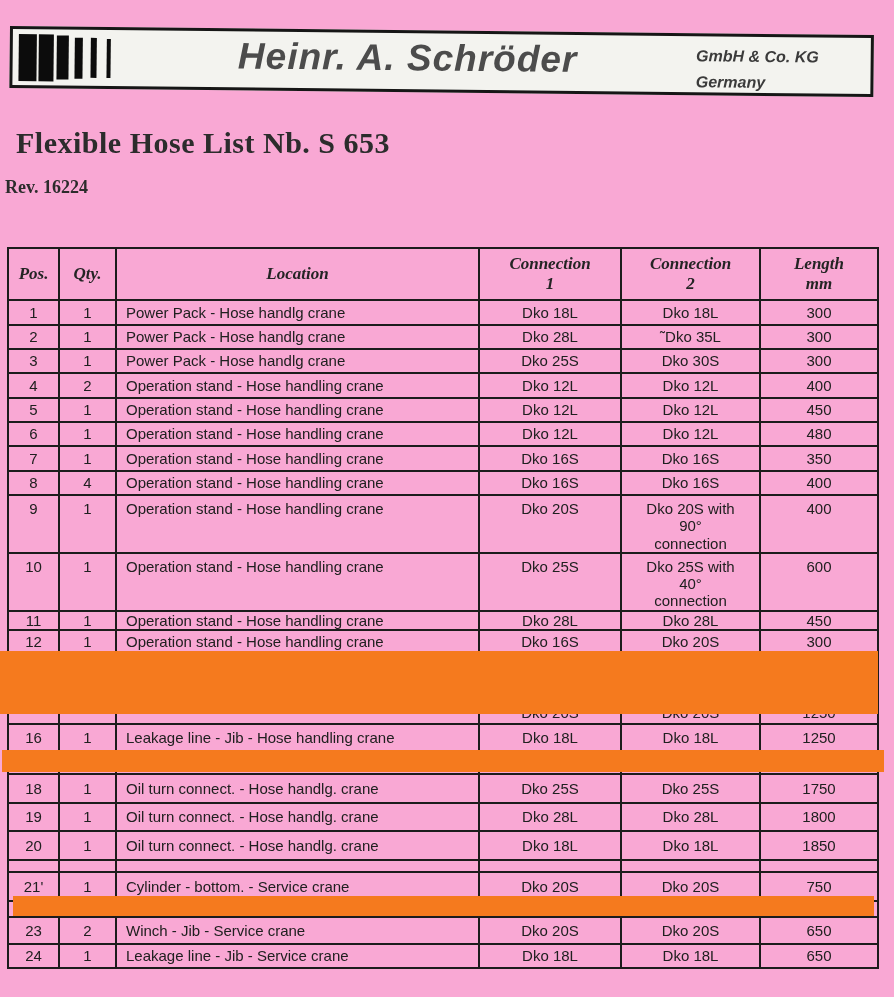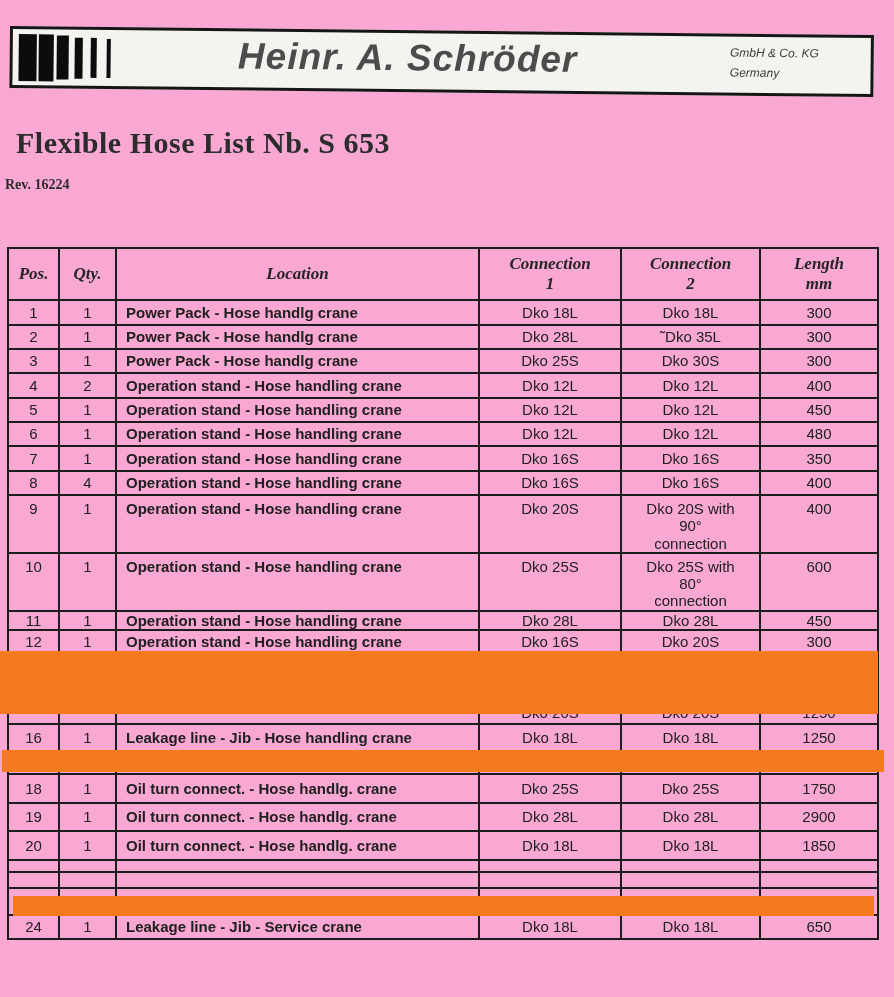--- a/index.html
+++ b/index.html
@@ -23,51 +23,51 @@
   .logo .b4{width:8px;margin-right:8px;height:41px;}
   .logo .b5{width:6px;margin-right:10px;height:40px;}
   .logo .b6{width:4px;height:39px;}
   .company{
     position:absolute;left:155px;top:4px;width:480px;text-align:center;
     font-size:37px;font-weight:bold;font-style:italic;color:#4c4c4c;
     letter-spacing:1px;white-space:nowrap;
   }
   .legal{
     position:absolute;right:52px;top:7px;text-align:left;
-    font-size:12px;font-weight:normal;font-style:italic;color:#3b3b3b;line-height:1.65;
+    font-size:16px;font-weight:bold;font-style:italic;color:#3b3b3b;line-height:1.65;
   }
 
   
   .doc-title{
     position:absolute;left:16px;top:126px;margin:0;
     font-family:"Liberation Serif",serif;font-size:30px;font-weight:bold;
     color:#2c2c2c;letter-spacing:0.5px;white-space:nowrap;
   }
   .doc-rev{
     position:absolute;left:5px;top:177px;
-    font-family:"Liberation Serif",serif;font-size:14px;font-weight:bold;color:#2c2c2c;text-align:center;
+    font-family:"Liberation Serif",serif;font-size:18px;font-weight:bold;color:#2c2c2c;text-align:center;
   }
 
   
   .hose-table{
     position:absolute;left:7px;top:247px;width:870px;
     border-collapse:collapse;table-layout:fixed;
   }
   .hose-table th,.hose-table td{
     border:2px solid #1c1c1c;overflow:hidden;padding:0;
   }
   .hose-table th{
     font-family:"Liberation Serif",serif;font-style:italic;font-weight:bold;
     font-size:17px;color:#242424;white-space:pre-line;line-height:1.15;text-align:center;
   }
   .hose-table td{
     font-size:15px;color:#202020;text-align:center;
     white-space:pre-line;line-height:1.15;
   }
-  .hose-table td.loc{text-align:left;padding-left:9px;font-weight:bold;}
+  .hose-table td.loc{text-align:left;padding-left:9px;}
   .hose-table tr.tall td{vertical-align:top;padding-top:4px;}
   thead tr{height:52px;}
 
   
   .redaction-bar{position:absolute;z-index:5;}
   .bar1{left:0;top:651px;width:878px;height:63px;}
   .bar2{left:2px;top:750px;width:882px;height:22px;}
   .bar3{left:13px;top:896px;width:861px;height:20px;}
 </style>
 </head>
@@ -190,21 +190,21 @@
 90°
 connection</td>
           <td>400</td>
         </tr>
         <tr class="tall" style="height: 57px;">
           <td>10</td>
           <td>1</td>
           <td class="loc">Operation stand - Hose handling crane</td>
           <td>Dko 25S</td>
           <td>Dko 25S with
-80°
+40°
 connection</td>
           <td>600</td>
         </tr>
         <tr style="height: 17px;">
           <td>11</td>
           <td>1</td>
           <td class="loc">Operation stand - Hose handling crane</td>
           <td>Dko 28L</td>
           <td>Dko 28L</td>
           <td>450</td>
@@ -264,37 +264,45 @@
           <td>Dko 25S</td>
           <td>Dko 25S</td>
           <td>1750</td>
         </tr>
         <tr style="height: 28px;">
           <td>19</td>
           <td>1</td>
           <td class="loc">Oil turn connect. - Hose handlg. crane</td>
           <td>Dko 28L</td>
           <td>Dko 28L</td>
-          <td>2900</td>
+          <td>1800</td>
         </tr>
         <tr style="height: 29px;">
           <td>20</td>
           <td>1</td>
           <td class="loc">Oil turn connect. - Hose handlg. crane</td>
           <td>Dko 18L</td>
           <td>Dko 18L</td>
           <td>1850</td>
         </tr>
         <tr style="height: 12px;">
           <td></td>
           <td></td>
           <td class="loc"></td>
           <td></td>
           <td></td>
           <td></td>
+        </tr>
+        <tr style="height: 29px;">
+          <td>21'</td>
+          <td>1</td>
+          <td class="loc">Cylinder - bottom. -  Service crane</td>
+          <td>Dko 20S</td>
+          <td>Dko 20S</td>
+          <td>750</td>
         </tr>
         <tr style="height: 16px;">
           <td></td>
           <td></td>
           <td class="loc"></td>
           <td></td>
           <td></td>
           <td></td>
         </tr>
         <tr style="height: 27px;">

